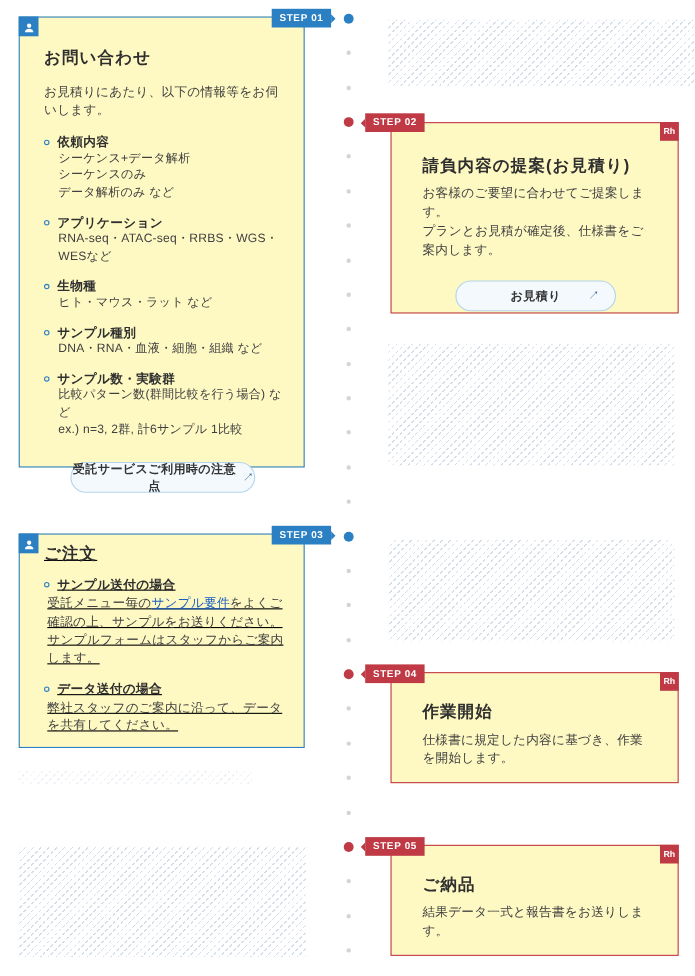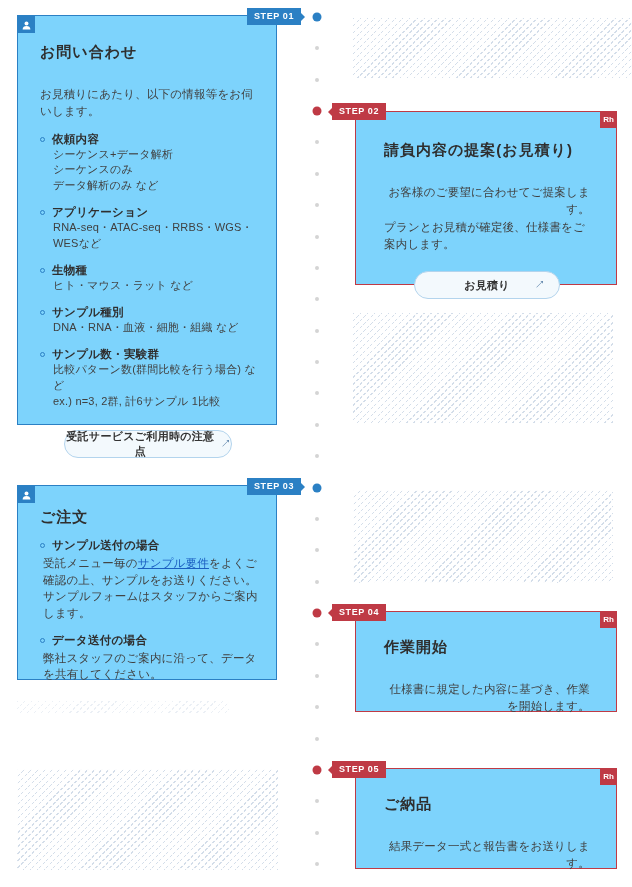--- a/index.html
+++ b/index.html
@@ -19,21 +19,21 @@
   }
   .hatch.faint{opacity:.45;}
 
   
   .dot{position:absolute;left:317px;transform:translate(-50%,-50%);border-radius:50%;}
   .dot.gray{width:4px;height:4px;border:2px solid var(--dot-gray);background:#f2f2f2;}
   .dot.blue{width:9px;height:9px;background:var(--blue);}
   .dot.red{width:9px;height:9px;background:var(--red);}
 
   
-  .card{position:absolute;background:#7dd3fc;border:1px solid;}
+  .card{position:absolute;background:#fef9c3;border:1px solid;}
   .card.blue{border-color:var(--blue);}
   .card.red{border-color:var(--red);}
 
   
   .tag{position:absolute;height:17px;line-height:17px;padding:0 7px;color:#fff;
     font-size:9px;font-weight:bold;letter-spacing:.6px;white-space:nowrap;z-index:3;}
   .tag.blue{background:var(--blue);}
   .tag.red{background:var(--red);}
   .tag.blue::after{content:'';position:absolute;left:100%;top:50%;transform:translateY(-50%);
     border:4px solid transparent;border-left-color:var(--blue);}
@@ -66,32 +66,32 @@
     border:1px solid var(--light-blue-border);background:var(--light-blue-bg);border-radius:16px;
     font-size:11px;font-weight:bold;color:#333;cursor:pointer;letter-spacing:.3px;}
   .pill .arrow{font-size:10px;color:#2c5c8f;font-weight:normal;}
   .pill.wide{width:168px;margin:20px auto 0;}
   .pill.quote{width:146px;margin:18px auto 0;position:relative;}
   .pill.quote .arrow{position:absolute;right:14px;top:50%;transform:translateY(-50%);}
 
   
   #card1{left:17px;top:15px;width:260px;height:410px;padding:27px 20px 0 22px;}
   #card2{left:355px;top:111px;width:262px;height:174px;padding:29px 26px 0 28px;}
-  #card3{left:17px;top:485px;width:260px;height:195px;padding:22px 18px 0 22px;}
+  #card3{left:17px;top:485px;width:260px;height:195px;padding:8px 18px 0 22px;text-decoration:underline;}
   #card4{left:355px;top:611px;width:262px;height:101px;padding:26px 26px 0 28px;}
   #card5{left:355px;top:768px;width:262px;height:101px;padding:26px 26px 0 28px;}
 
   #tag1{left:247px;top:8px;}
   #tag2{left:332px;top:103px;}
   #tag3{left:247px;top:478px;}
   #tag4{left:332px;top:604px;}
   #tag5{left:332px;top:761px;}
 
-  .mt12{margin-top:24px;text-align:right;}
-  .mt14{margin-top:24px;}
+  .mt12{margin-top:8px;}
+  .mt14{margin-top:14px;}
 </style>
 </head>
 <body>
 
 <div class="stage">
 
   <div class="hatch" style="left:353px;top:18px;width:279px;height:60px;"></div>
   <div class="hatch" style="left:353px;top:313px;width:260px;height:110px;"></div>
   <div class="hatch" style="left:353px;top:490px;width:260px;height:93px;"></div>
   <div class="hatch faint" style="left:17px;top:701px;width:212px;height:12px;"></div>

